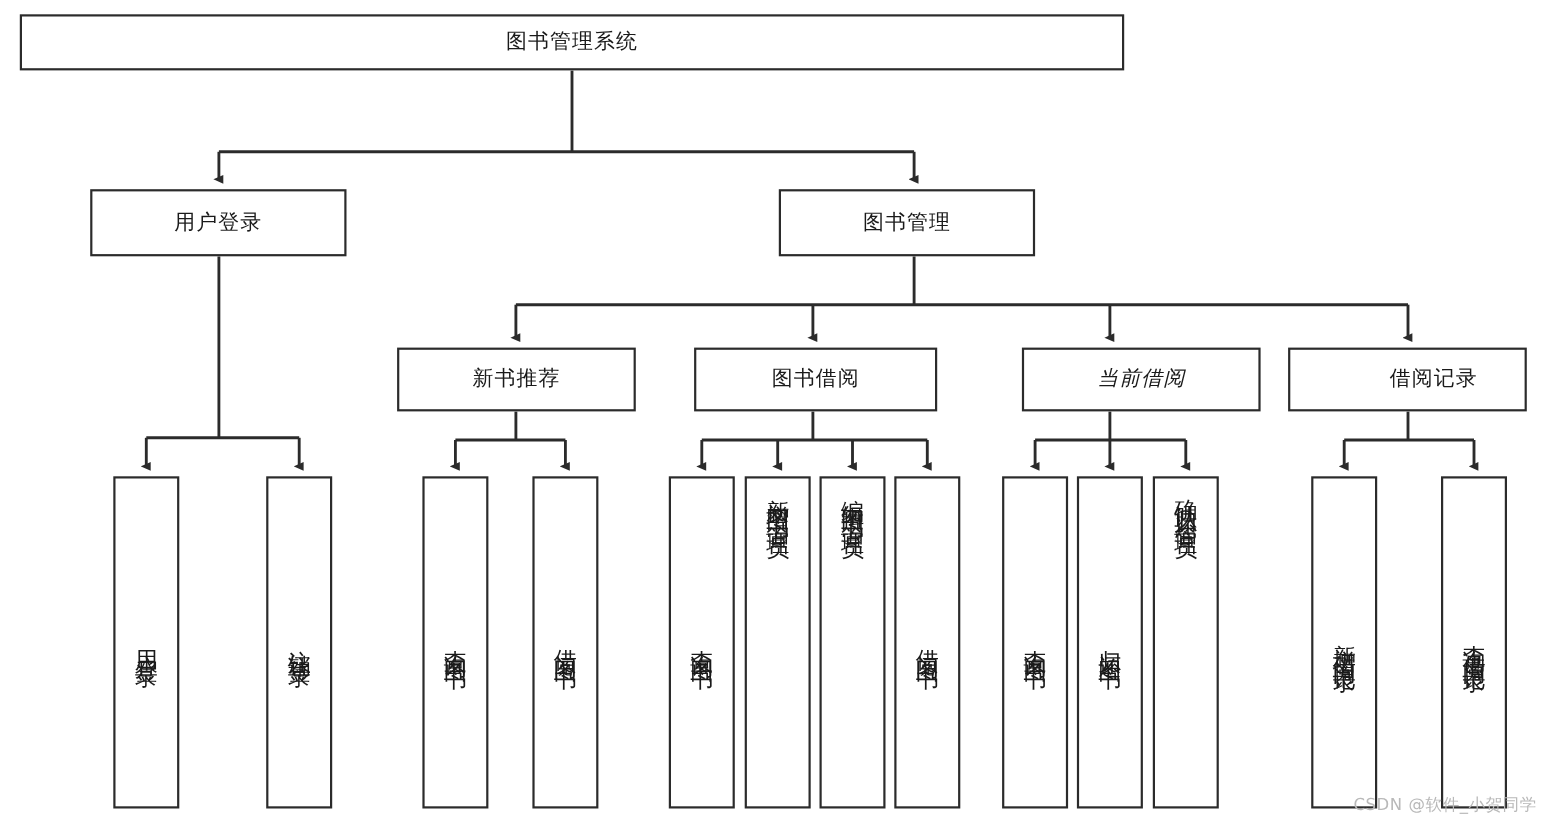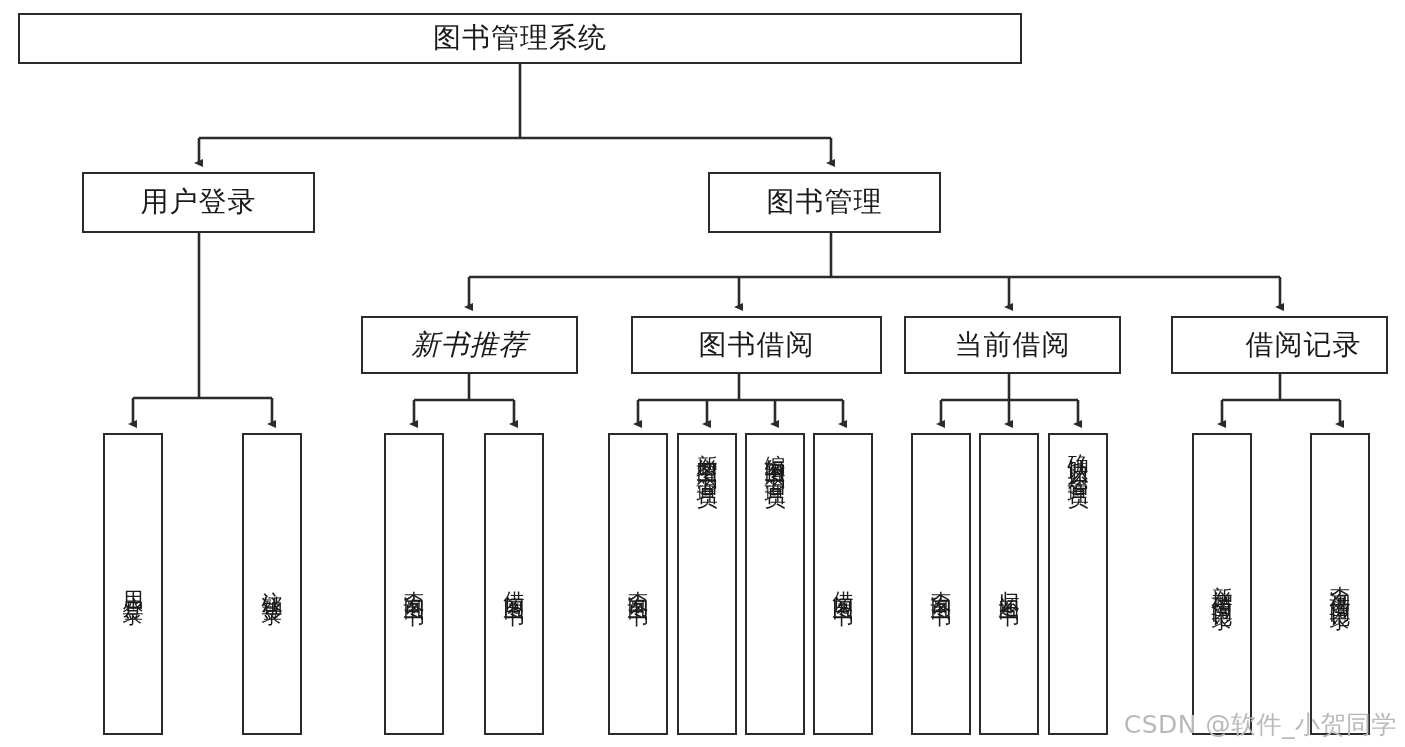--- a/index.html
+++ b/index.html
@@ -18,21 +18,21 @@
     position:absolute;
     box-sizing:border-box;
     background:#ffffff;
     border:2px solid #2b2b2b;
     display:flex;
     align-items:center;
     justify-content:center;
     color:#1a1a1a;
   }
   .node .label{
-    font-size:28px;
+    font-size:19px;
     line-height:1.15;
     letter-spacing:1px;
     white-space:nowrap;
     text-align:center;
   }
   
   .node.vertical{
     align-items:flex-start;
     padding-top:2px;
   }
@@ -49,21 +49,21 @@
     align-items:center;
     padding-top:0;
   }
   svg.edges{
     position:absolute;left:0;top:0;width:1405px;height:747px;
     pointer-events:none;
   }
   .watermark{
     position:absolute;
     right:8px;bottom:6px;
-    font-size:25px;
+    font-size:15px;
     color:#b9b9b9;
     white-space:nowrap;
     letter-spacing:0.5px;
   }
 </style>
 </head>
 <body>
 
 <div id="diagram">
 
@@ -122,29 +122,29 @@
   </div>
 
   <div class="node" style="left:82px;top:172px;width:233px;height:61px;">
     <span class="label">用户登录</span>
   </div>
 
   <div class="node" style="left:708px;top:172px;width:233px;height:61px;">
     <span class="label">图书管理</span>
   </div>
 
-  <div class="node" style="left:361px;top:316px;width:217px;height:58px;font-style:italic;">
+  <div class="node" style="left:361px;top:316px;width:217px;height:58px;">
     <span class="label">新书推荐</span>
   </div>
 
-  <div class="node" style="left:631px;top:316px;width:251px;height:58px;">
+  <div class="node" style="left:631px;top:316px;width:221px;height:58px;">
     <span class="label">图书借阅</span>
   </div>
 
-  <div class="node" style="left:904px;top:316px;width:217px;height:58px;">
+  <div class="node" style="left:929px;top:316px;width:217px;height:58px;font-style:italic;">
     <span class="label">当前借阅</span>
   </div>
 
   <div class="node" style="left:1171px;top:316px;width:217px;height:58px;padding-left:48px;">
     <span class="label">借阅记录</span>
   </div>
 
   <div class="node vertical center" style="left:103px;top:433px;width:60px;height:302px;">
     <span class="label">用户登录</span>
   </div>

